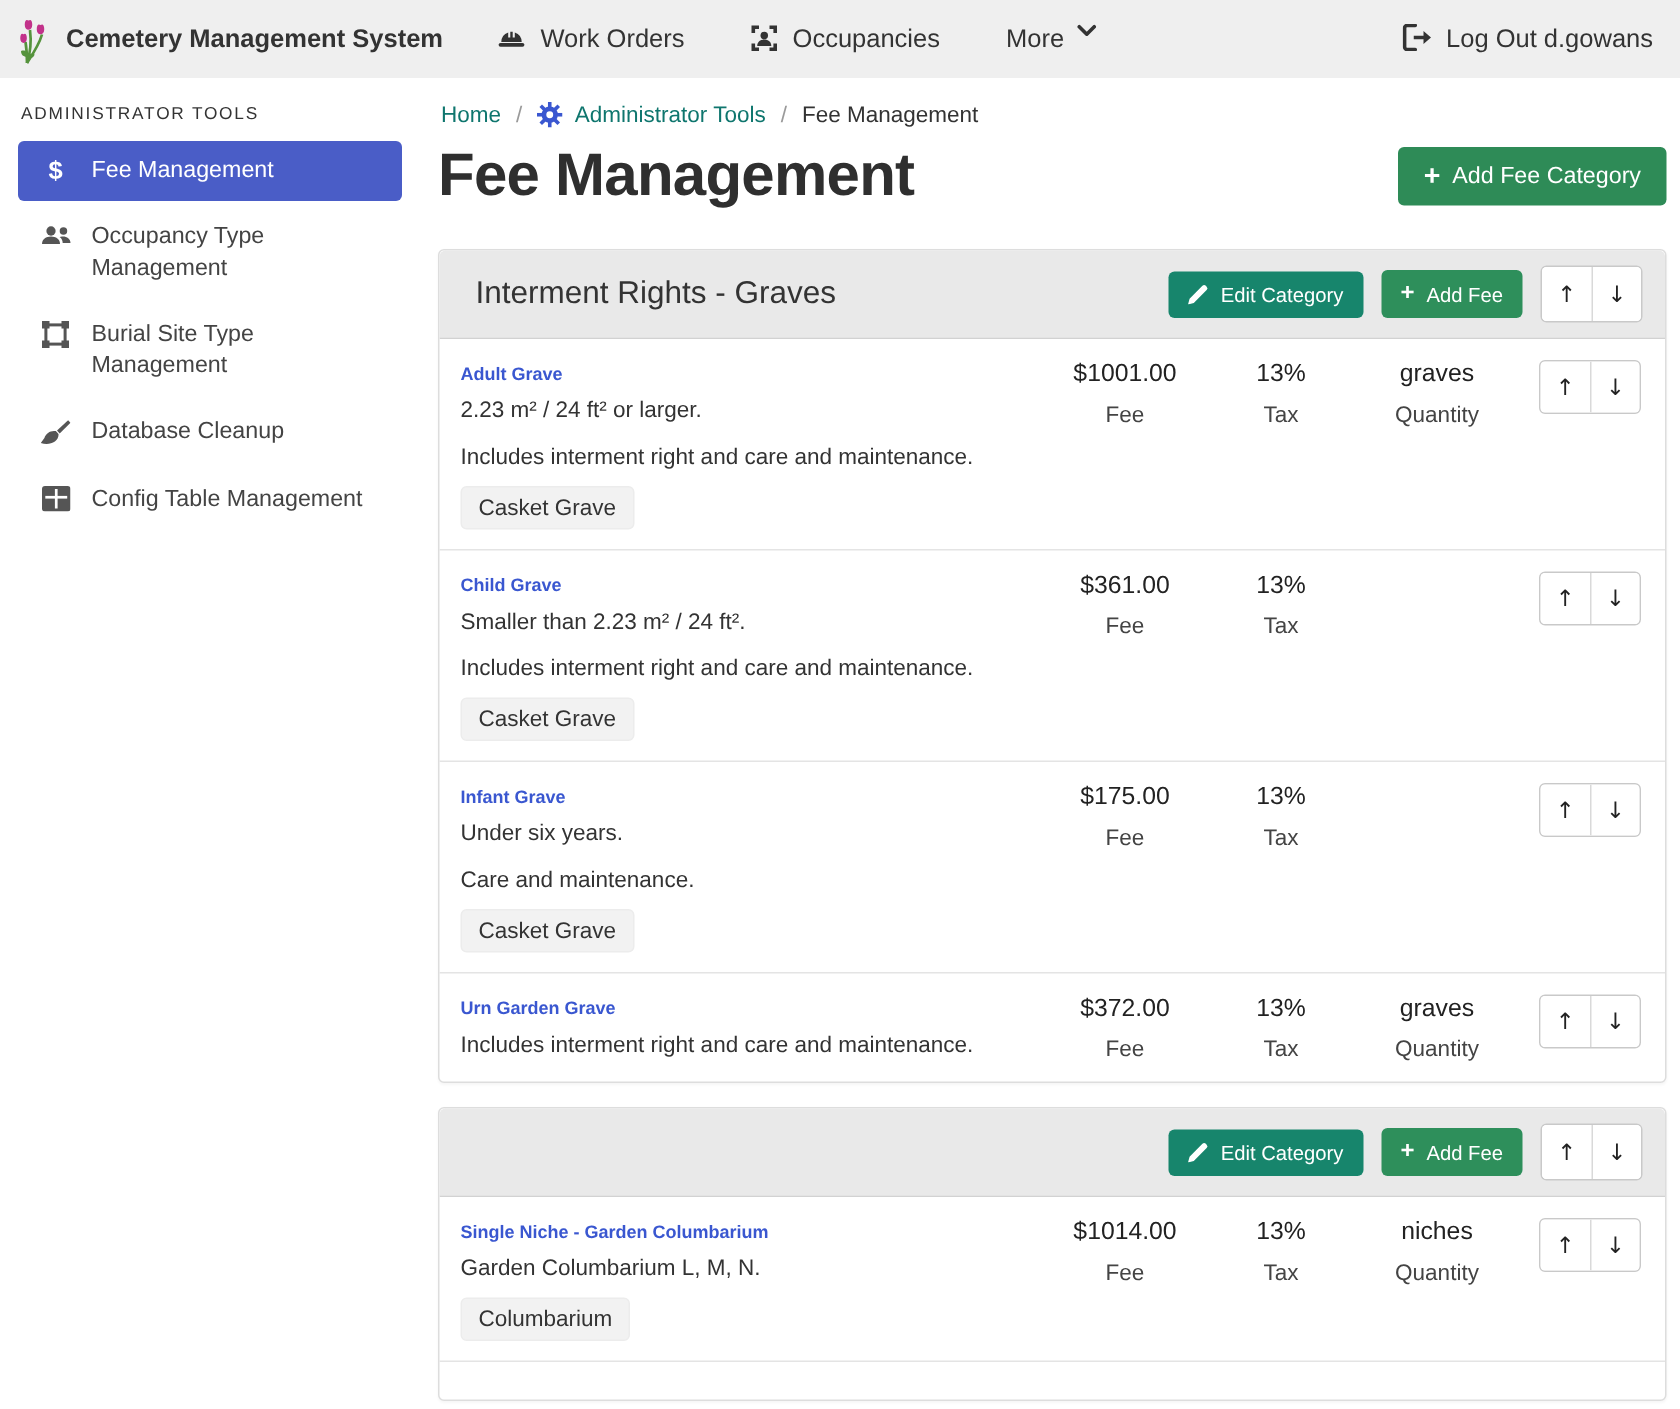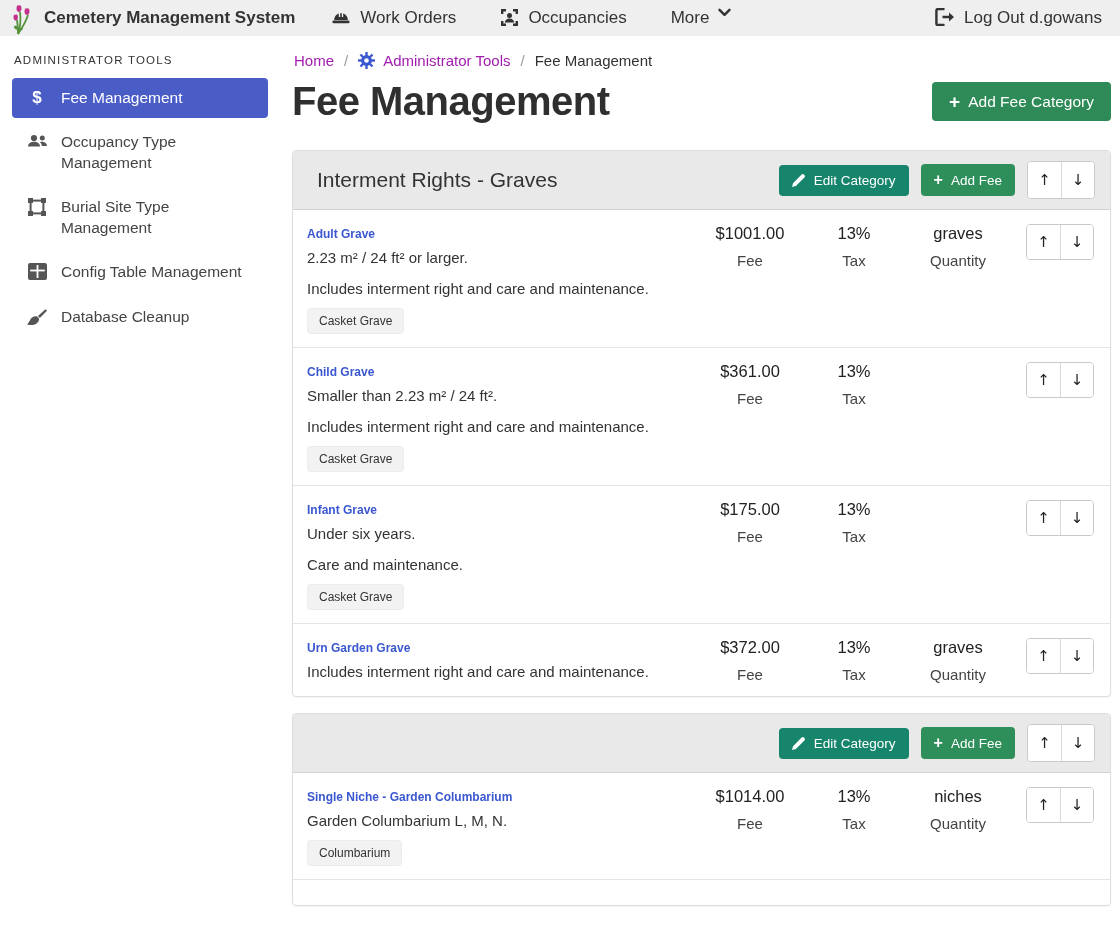--- a/index.html
+++ b/index.html
@@ -5,21 +5,21 @@
   * { box-sizing: border-box; margin: 0; padding: 0; }
   html,body { width:1120px; height:939px; overflow:hidden; }
   body {
     font-family: "Liberation Sans", "DejaVu Sans", sans-serif;
     background:#fff; color:#333;
   }
   svg { display:block; }
 
   
   .navbar {
-    height:36px; background:#efefef; display:flex; align-items:center;
+    height:52px; background:#efefef; display:flex; align-items:center;
     padding:0 18px 0 10px;
   }
   .brand { display:flex; align-items:center; gap:9px; cursor:pointer; }
   .brand-title { font-size:17px; font-weight:bold; color:#333; }
   .nav-links { display:flex; align-items:center; margin-left:36px; gap:44px; }
   .nav-item { display:flex; align-items:flex-start; gap:9px; font-size:17px; color:#333; cursor:pointer; }
   .nav-item .icon { color:#333; }
   .nav-right { margin-left:auto; }
 
   
@@ -36,21 +36,21 @@
   }
   .side-item .icon { width:22px; flex:0 0 22px; display:flex; justify-content:center; color:#555; margin-top:1px; }
   .side-item.active { background:#4a5dc7; color:#fff; }
   .side-item.active .icon { color:#fff; }
   .side-label { white-space:pre-line; line-height:1.32; }
   .dollar-glyph { font-size:17px; font-weight:bold; line-height:1; }
 
   
   .main { flex:1; padding:14px 9px 0 12px; min-width:0; }
   .breadcrumb { display:flex; align-items:center; gap:10px; font-size:15px; margin:2px 0 4px 2px; }
-  .breadcrumb a { color:#a21caf; text-decoration:none; cursor:pointer; display:flex; align-items:center; gap:8px; }
+  .breadcrumb a { color:#0f766e; text-decoration:none; cursor:pointer; display:flex; align-items:center; gap:8px; }
   .crumb-sep { color:#9a9a9a; }
   .crumb-current { color:#333; }
 
   .page-head { display:flex; align-items:center; justify-content:space-between; margin:10px 0 26px 0; }
   .page-title { font-size:40px; font-weight:600; color:#2f2f2f; letter-spacing:-0.5px; }
 
   .btn { border:none; cursor:pointer; color:#fff; border-radius:4px;
          display:inline-flex; align-items:center; gap:8px;
          font-family:inherit; }
   .btn-add-category { background:#2e8b57; font-size:15.5px; padding:10px 17px; }
@@ -82,21 +82,21 @@
 
   
   .fee-row { display:flex; align-items:flex-start; padding:12px 16px 13px 14px; border-bottom:1px solid #e4e4e4; }
   .fee-row:last-child { border-bottom:none; }
   .fee-left { flex:1; min-width:0; padding-top:2px; }
   .fee-name { font-size:12px; font-weight:bold; color:#3a57d0; text-decoration:none; cursor:pointer; display:inline-block; }
   .fee-desc { font-size:15px; color:#333; margin-top:7px; }
   .fee-desc.second { margin-top:14px; }
   .fee-tag {
     display:inline-block; background:#f2f2f2; border:1px solid #ececec; border-radius:4px;
-    padding:5px 11px; font-size:12px; color:#333; margin-top:11px;
+    padding:5px 11px; font-size:15px; color:#333; margin-top:11px;
   }
   .fee-col { width:104px; flex:0 0 104px; text-align:center; padding-top:2px; }
   .fee-val { font-size:16.5px; color:#222; min-height:20px; }
   .fee-collabel { font-size:15px; color:#444; margin-top:8px; }
   .fee-arrows { width:84px; flex:0 0 84px; display:flex; justify-content:flex-end; padding-top:2px; }
   .hidden { visibility:hidden; }
 </style>
 </head>
 <body>
 
@@ -199,37 +199,37 @@
           <rect x="0" y="13" width="5" height="5" fill="#555"></rect>
             <rect x="13" y="13" width="5" height="5" fill="#555"></rect>
         </svg>
       </span>
       <span class="side-label">Burial Site Type
 Management</span>
     </div>
 
     <div class="side-item">
       <span class="icon">
+        <svg width="20" height="17" viewBox="0 0 20 17">
+          <path d="M11 8 L18.4 1.2 L20 2.8 L12.8 10 Z" fill="#555"></path>
+          <path d="M10.2 8.4 c-3.4-.6-6.6 1.4-7.6 4.6 l-2.4 3.4 c3.2 1 6.8 .8 9.4-1 c1.7-1.2 2.6-3.2 2.4-5 Z" fill="#555"></path>
+        </svg>
+      </span>
+      <span class="side-label">Database Cleanup</span>
+    </div>
+
+    <div class="side-item">
+      <span class="icon">
         <svg width="19" height="17" viewBox="0 0 19 17">
           <rect x="0" y="0" width="19" height="17" rx="2" fill="#555"></rect>
           <rect x="2.2" y="6.6" width="14.6" height="1.8" fill="#fff"></rect>
           <rect x="8.6" y="2" width="1.8" height="13" fill="#fff"></rect>
         </svg>
       </span>
       <span class="side-label">Config Table Management</span>
-    </div>
-
-    <div class="side-item">
-      <span class="icon">
-        <svg width="20" height="17" viewBox="0 0 20 17">
-          <path d="M11 8 L18.4 1.2 L20 2.8 L12.8 10 Z" fill="#555"></path>
-          <path d="M10.2 8.4 c-3.4-.6-6.6 1.4-7.6 4.6 l-2.4 3.4 c3.2 1 6.8 .8 9.4-1 c1.7-1.2 2.6-3.2 2.4-5 Z" fill="#555"></path>
-        </svg>
-      </span>
-      <span class="side-label">Database Cleanup</span>
     </div>
   </aside>
 
   <main class="main">
     <nav class="breadcrumb">
       <a>Home</a>
       <span class="crumb-sep">/</span>
       <a>
         <span class="icon">
           <svg width="17" height="17" viewBox="0 0 20 20">

